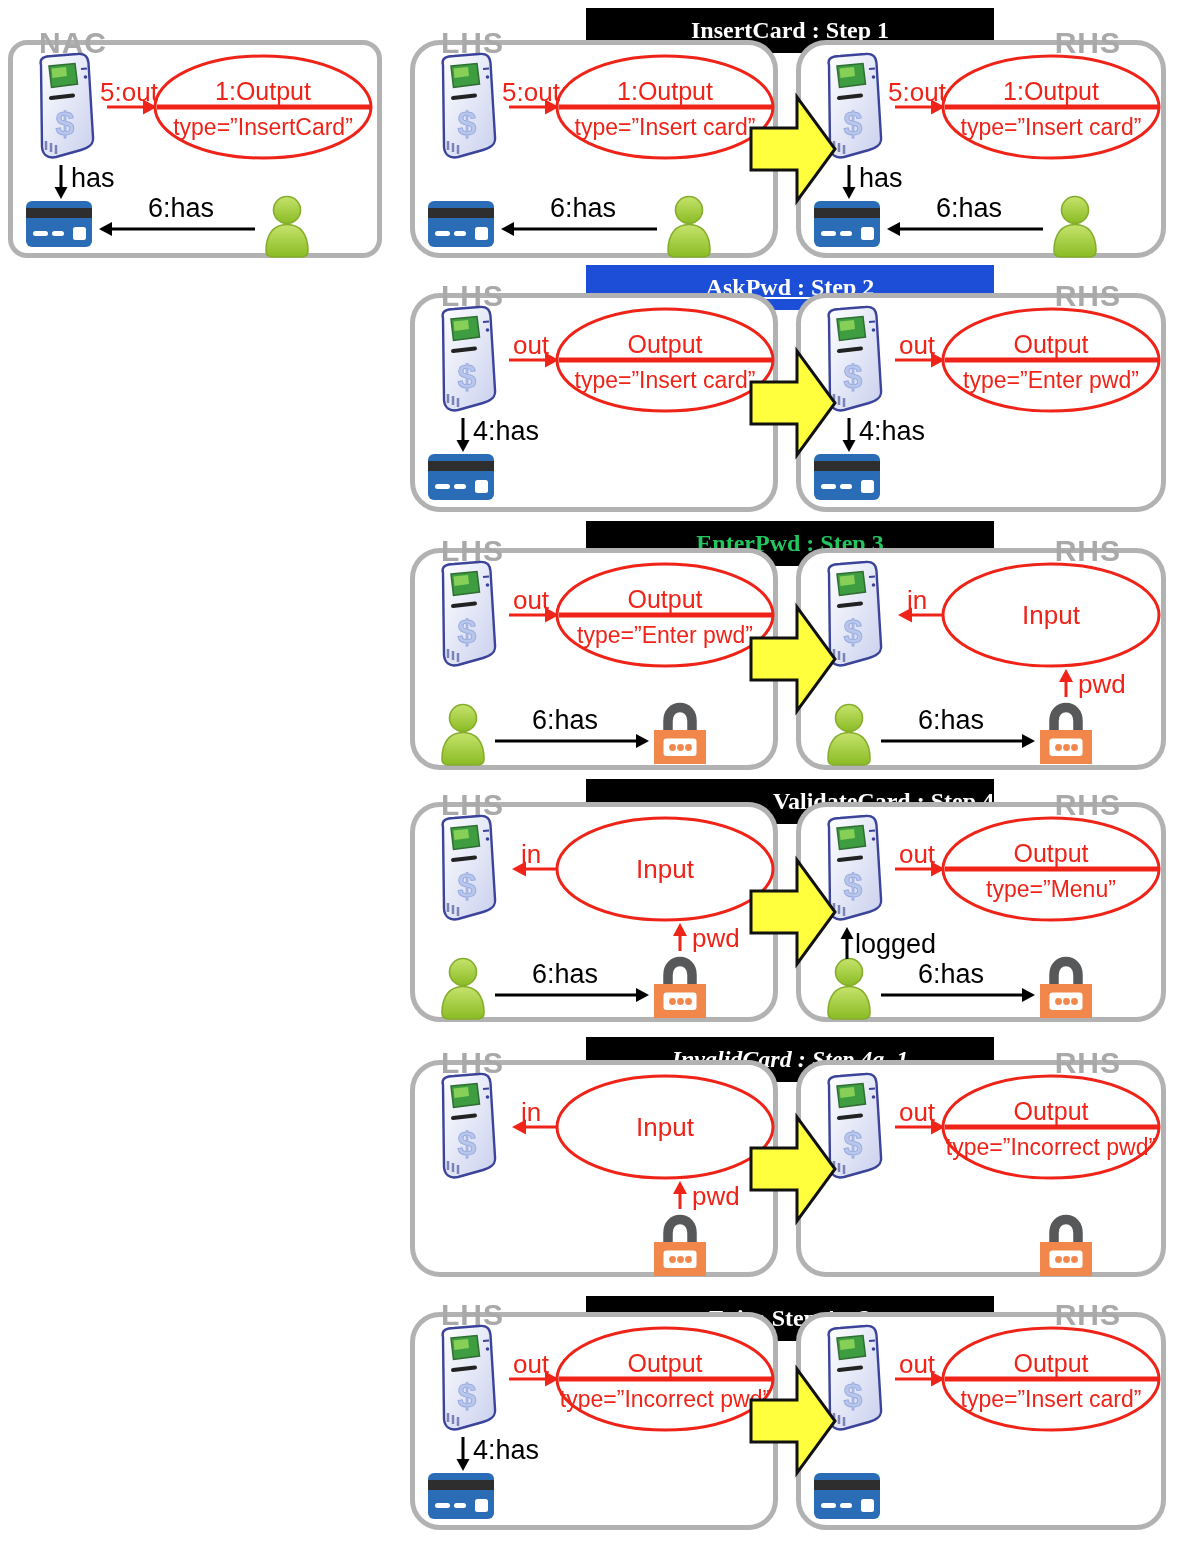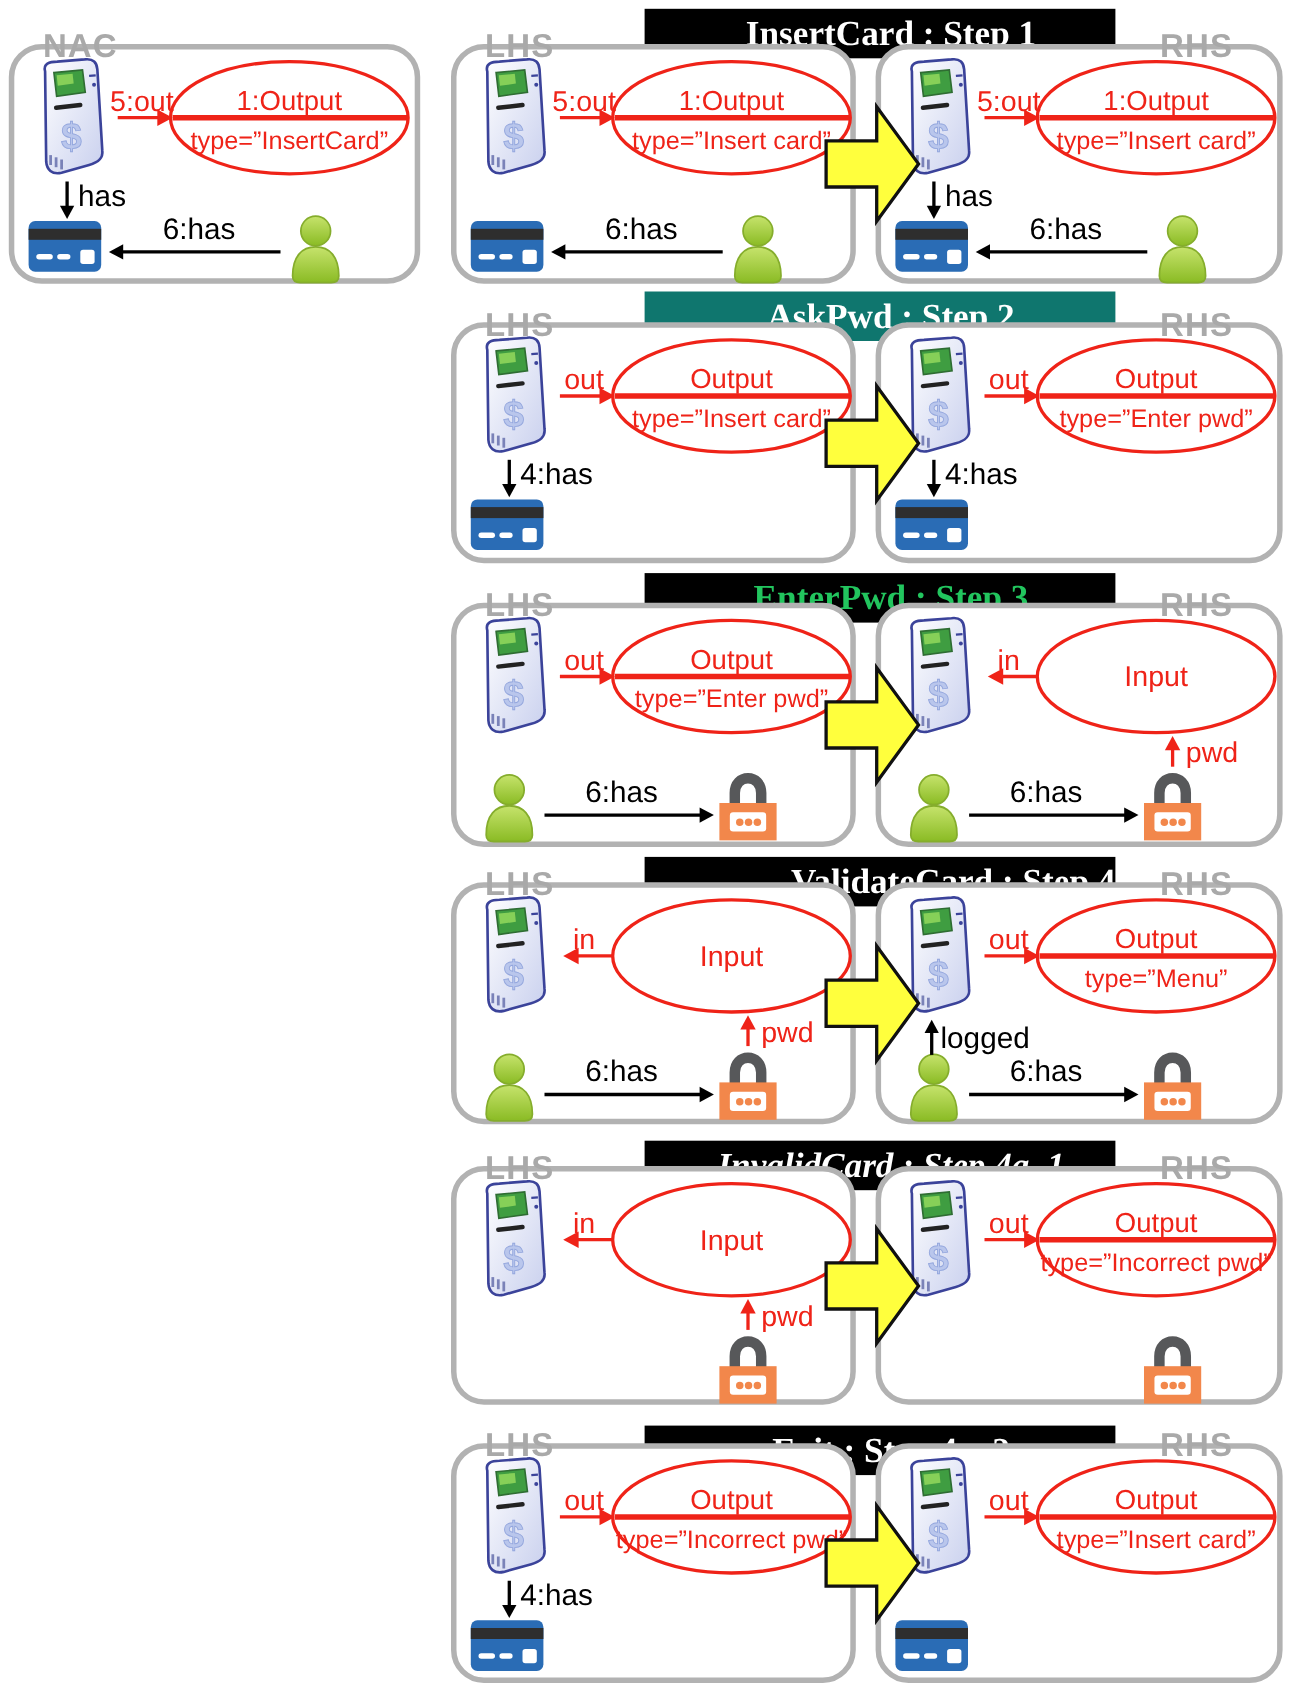--- a/index.html
+++ b/index.html
@@ -12,21 +12,21 @@
     box-sizing:border-box;background:#ffffff;
   }
   .corner{
     position:absolute;top:-17px;font-family:"Liberation Sans",sans-serif;
     font-weight:bold;font-size:30px;color:#a9a9a9;letter-spacing:1px;line-height:30px;
   }
   .corner.left{left:26px}
   .corner.right{right:40px}
   .steptitle{
     position:absolute;background:#000000;color:#ffffff;text-align:center;
-    font-family:"Liberation Serif",serif;font-weight:bold;font-size:32px;line-height:45px;padding-left:20px;
+    font-family:"Liberation Serif",serif;font-weight:bold;font-size:24px;line-height:45px;
   }
   .blockarrow{position:absolute}
   .wires{position:absolute;left:0;top:0;overflow:visible}
   svg text{font-family:"Liberation Sans",sans-serif}
 </style>
 </head>
 <body>
 
 <div class="stage">
   <svg width="0" height="0" style="position:absolute">
@@ -35,21 +35,21 @@
         <stop offset="0" stop-color="#ffffff"></stop>
           <stop offset="1" stop-color="#c9d0ee"></stop>
       </linearGradient>
       <linearGradient id="gPer" x1="0" y1="0" x2="0" y2="1">
         <stop offset="0" stop-color="#c6e36c"></stop>
           <stop offset="1" stop-color="#8abb24"></stop>
       </linearGradient>
     </defs>
   </svg>
 <div class="steptitle" style="left: 586px; top: 8px; width: 408px; height: 45px; background: rgb(0, 0, 0); color: rgb(255, 255, 255);">InsertCard : Step 1</div>
-    <div class="panel" style="left: 8px; top: 40px; width: 374px; height: 218px; border-color: rgb(178, 178, 178);">
+    <div class="panel" style="left: 8px; top: 40px; width: 374px; height: 218px; border-color: rgb(178, 178, 178); border-radius: 19px;">
       <div class="corner left" style="color: rgb(169, 169, 169);">NAC</div>
       <svg class="wires" width="364" height="208" viewBox="0 0 364 208">
         <ellipse cx="250" cy="62" rx="108" ry="51" fill="none" stroke="#ef2318" stroke-width="3"></ellipse>
         <text x="250" y="55" font-size="25" fill="#ef2318" text-anchor="middle">1:Output</text>
         <text x="250" y="90" font-size="23" fill="#ef2318" text-anchor="middle">type=”InsertCard”</text>
         <line x1="94" y1="62" x2="132" y2="62" stroke="#ef2318" stroke-width="3"></line>
         <polygon points="144,62 130,54.5 130,69.5" fill="#ef2318"></polygon>
         <line x1="144" y1="62" x2="357" y2="62" stroke="#ef2318" stroke-width="5"></line>
         <text x="116" y="56" font-size="26" fill="#ef2318" text-anchor="middle">5:out</text>
         <g transform="translate(12,8)">
@@ -158,21 +158,21 @@
 <path d="M5,56 C5,38 13.5,29.5 26,29.5 C38.5,29.5 47,38 47,56 C47,60 44.5,62 40,62 L12,62 C7.5,62 5,60 5,56 Z" fill="url(#gPer)" stroke="#85ad2c" stroke-width="1.6"></path>
         </g>
         <line x1="242" y1="184" x2="94" y2="184" stroke="#000" stroke-width="3"></line>
         <polygon points="86,184 99,177 99,191" fill="#000"></polygon>
         <text x="168" y="172" font-size="27" fill="#000" text-anchor="middle">6:has</text>
       </svg>
     </div>
     <svg class="blockarrow" width="90" height="118" viewBox="0 0 90 118" style="left: 748px; top: 90px; position: absolute;">
       <polygon points="3,38 49,38 49,7 87,59 49,111 49,80 3,80" fill="#ffff3d" stroke="#111111" stroke-width="3"></polygon>
     </svg>
-    <div class="steptitle" style="left: 586px; top: 265px; width: 408px; height: 45px; background: #0f766e; color: rgb(255, 255, 255);">AskPwd : Step 2</div>
+    <div class="steptitle" style="left: 586px; top: 265px; width: 408px; height: 45px; background: #1d4ed8; color: rgb(255, 255, 255); text-decoration: underline;">AskPwd : Step 2</div>
     <div class="panel" style="left: 410px; top: 293px; width: 368px; height: 219px; border-color: rgb(178, 178, 178);">
       <div class="corner left" style="color: rgb(169, 169, 169);">LHS</div>
       <svg class="wires" width="358" height="209" viewBox="0 0 358 209">
         <ellipse cx="250" cy="62" rx="108" ry="51" fill="none" stroke="#ef2318" stroke-width="3"></ellipse>
         <text x="250" y="55" font-size="25" fill="#ef2318" text-anchor="middle">Output</text>
         <text x="250" y="90" font-size="23" fill="#ef2318" text-anchor="middle">type=”Insert card”</text>
         <line x1="94" y1="62" x2="132" y2="62" stroke="#ef2318" stroke-width="3"></line>
         <polygon points="144,62 130,54.5 130,69.5" fill="#ef2318"></polygon>
         <line x1="144" y1="62" x2="357" y2="62" stroke="#ef2318" stroke-width="5"></line>
         <text x="116" y="56" font-size="26" fill="#ef2318" text-anchor="middle">out</text>

